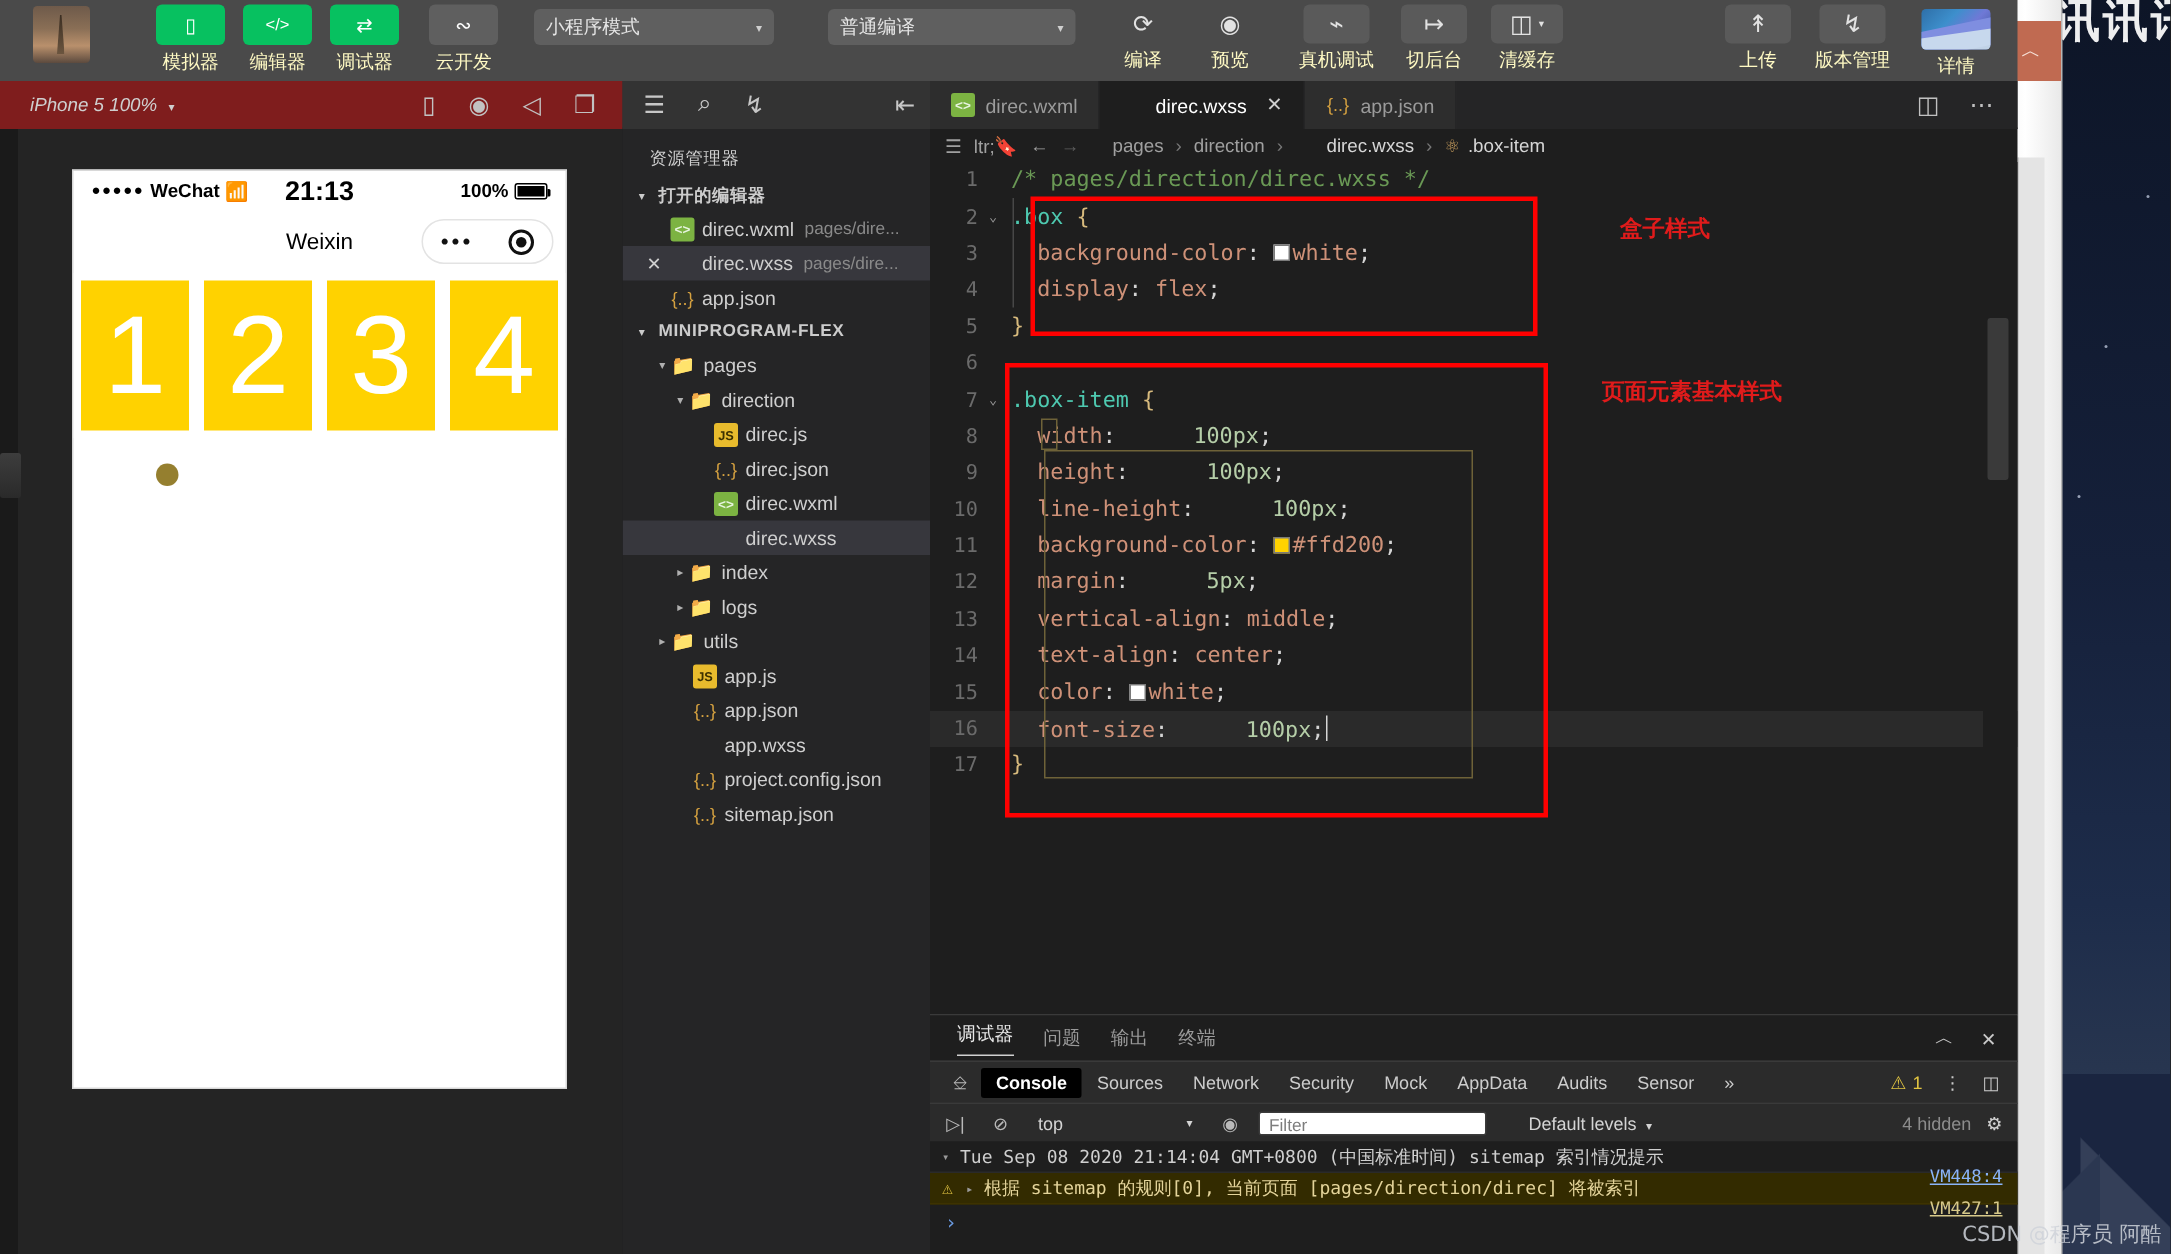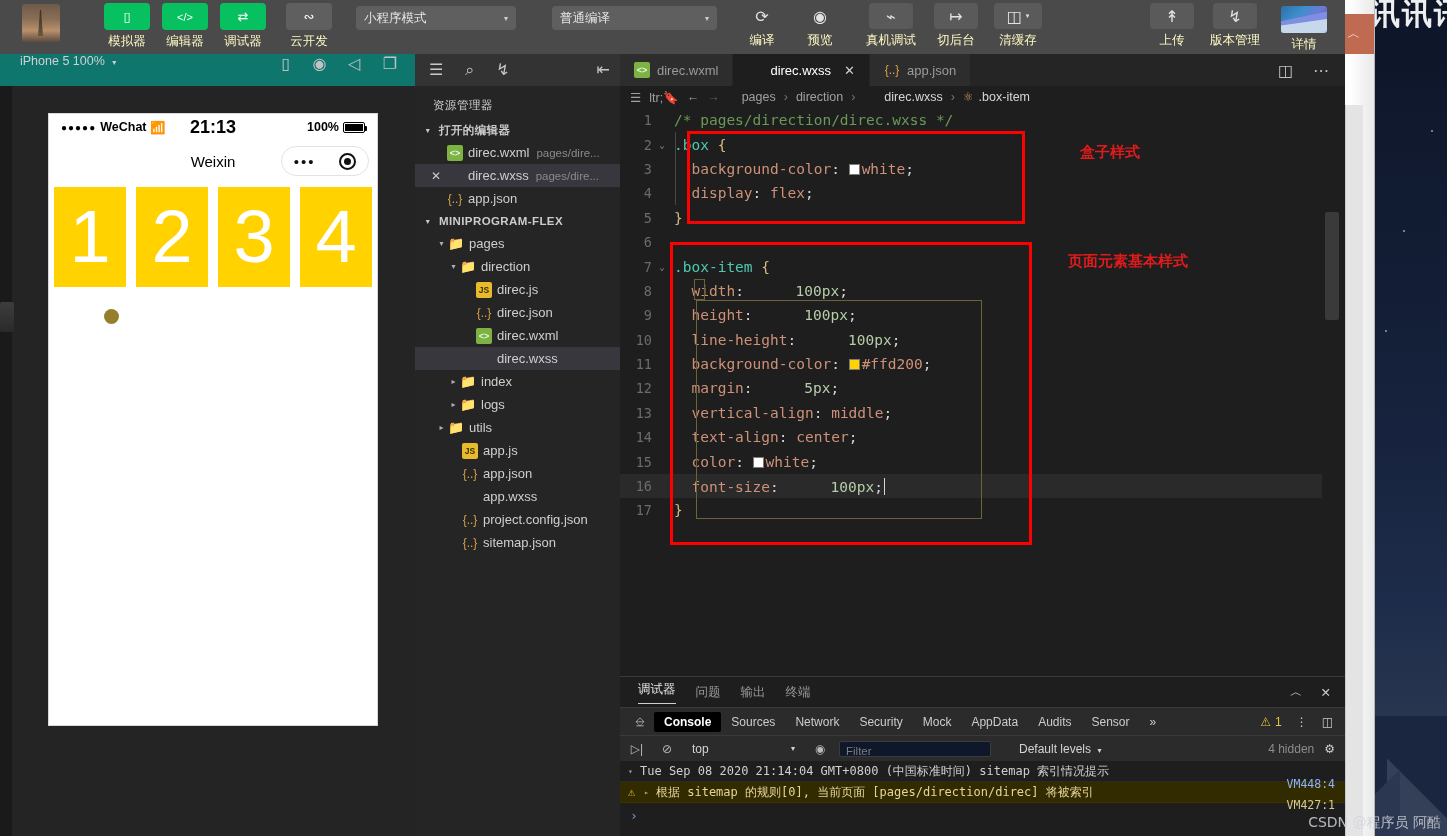--- a/index.html
+++ b/index.html
@@ -111,21 +111,21 @@
     content:""; position:absolute; left:-4px; top:16px; width:60px;height:16px;
     background:#cfe0ee; transform:rotate(-8deg); opacity:.9;
   }
 
   
   .subbar {
     position:absolute; left:0; top:54px; width:1345px; height:32px;
     background:#333333; display:flex; align-items:center;
     border-bottom: 1px solid #232323;
   }
-  .sim-zone { width: 415px; height:32px; display:flex; align-items:flex-start; background:#0f766e;}
+  .sim-zone { width: 415px; height:32px; display:flex; align-items:center; background:#7f1d1d;font-style:italic;}
   .dev-pick { color:#cfcfcf; font-size:12.5px; margin-left:20px; }
   .sim-icons { margin-left:auto; display:flex; gap:22px; padding-right:18px; color:#c2c2c2; }
   .explorer-zone {
     width: 205px; height:32px; display:flex; align-items:center; gap:22px;
     padding-left:14px; background:#333333; color:#c7c7c7;
   }
   .explorer-zone .right-ic { margin-left:auto; padding-right:10px;}
   .icon { display:inline-flex; align-items:center; justify-content:center; }
 
   
@@ -255,34 +255,34 @@
   .dt-bar .right { margin-left:auto; display:flex; align-items:center; gap:14px; padding-right:12px;}
   .warn-badge { color:#e2c541; display:flex; align-items:center; gap:4px; }
   .filter-bar {
     height:26px; display:flex; align-items:center; background:#2b2b2b;
     border-top:1px solid #3a3a3a; font-size:12px; color:#b9b9b9; padding-left:6px; gap:8px;
   }
   .fb-btn { width:22px; text-align:center; color:#b9b9b9; }
   .fb-select { width:115px; display:flex; align-items:center; justify-content:space-between;
                padding:0 6px; color:#d4d4d4;}
   .fb-input {
-    width:152px; height:16px; background:#0f172a; border:1px solid #3b3b3b;
+    width:152px; height:16px; background:#ffffff; border:1px solid #3b3b3b;
     border-radius:2px; color:#7d7d7d; font-size:11.5px; padding:0 6px; line-height:18px;
   }
   .fb-levels { margin-left:20px; color:#d4d4d4; }
   .filter-bar .right { margin-left:auto; display:flex; align-items:center; gap:10px; padding-right:10px; color:#8c8c8c;}
 
   .console-body { background:#1e1e1e; font-family:"DejaVu Sans Mono","Liberation Mono",monospace; }
   .log-row {
     display:flex; align-items:center; height:21px; font-size:12px; color:#cfcfcf;
     border-bottom:1px solid #2a2a2a; padding-left:8px;
   }
   .log-row.warn { background:#332b00; color:#e4d49a; border-bottom:1px solid #3d3200;}
   .log-row .tri { width:12px; color:#9a9a9a; font-size:8px;}
-  .log-row .src { margin-left:auto; color:#8ab4f8; font-size:11.5px; padding-right:10px;margin-top:25px;}
+  .log-row .src { margin-left:auto; color:#8ab4f8; text-decoration:underline; font-size:11.5px; padding-right:10px;margin-top:25px;}
   .log-row.warn .src { color:#d7c98a; }
   .log-prompt { display:flex; align-items:center; height:24px; padding-left:10px; color:#6a9ae0; font-size:13px;}
 
   .watermark {
     position:absolute; right:6px; bottom:4px; color:#cfd3da; opacity:.85;
     font-size:14px; font-family:"DejaVu Sans","Liberation Sans",sans-serif;
     z-index: 60; white-space:nowrap;
   }
 
   

